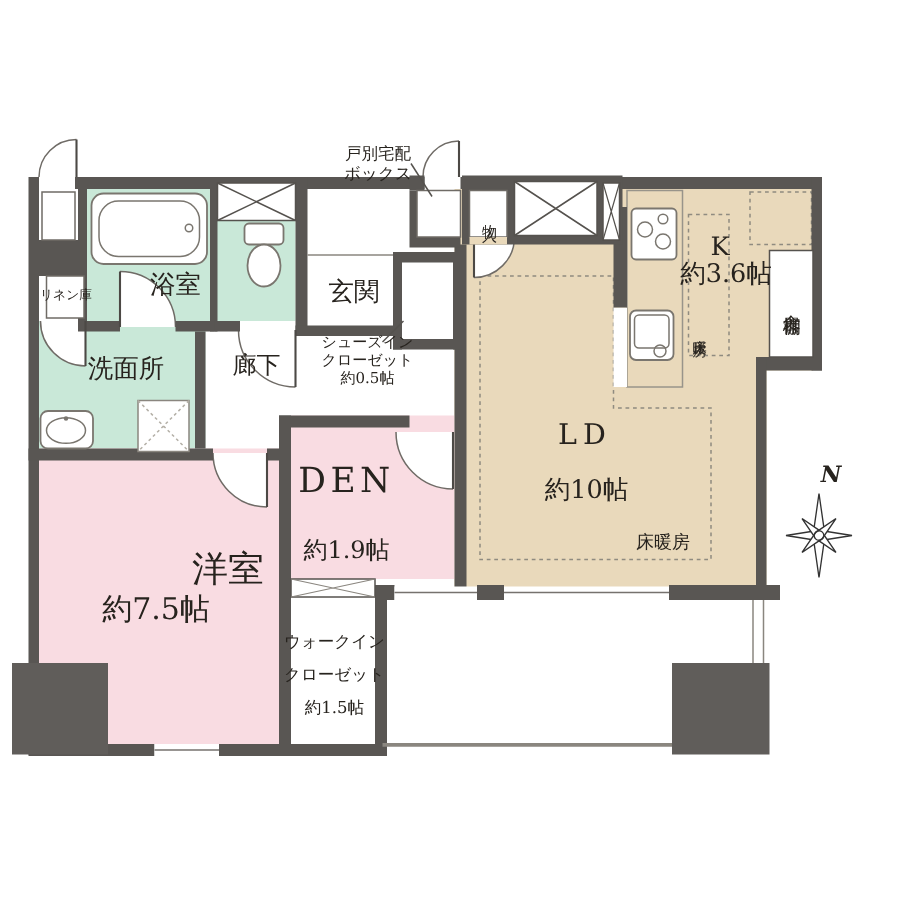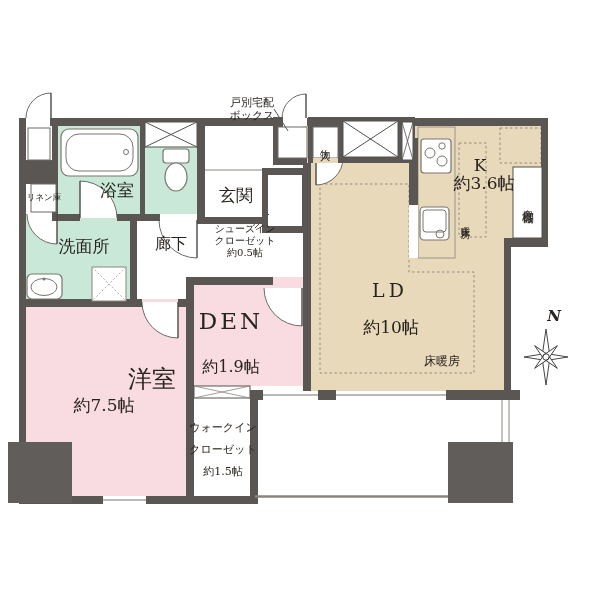--- a/index.html
+++ b/index.html
@@ -236,21 +236,21 @@
 <div class="lbl vt" style="left:465px;top:220px;font-size:9.5px;">床暖房</div>
 
 <div class="lbl" style="left:390px;top:291px;font-size:19px;letter-spacing:4px;">LD</div>
 <div class="lbl" style="left:391px;top:328px;font-size:17px;">約10帖</div>
 <div class="lbl" style="left:442px;top:362px;font-size:12px;">床暖房</div>
 
 <div class="lbl" style="left:231px;top:321px;font-size:23px;letter-spacing:3px;text-align:center;">DEN</div>
 <div class="lbl" style="left:231px;top:342px;font-size:16px;margin-top:25px;">約1.9帖</div>
 
 <div class="lbl" style="left:104px;top:380px;font-size:24px;margin-left:48px;">洋室</div>
-<div class="lbl" style="left:104px;top:406px;font-size:17px;">約7.5帖</div>
+<div class="lbl" style="left:104px;top:406px;font-size:20px;">約7.5帖</div>
 
 <div class="lbl lines" style="left:223px;top:450px;font-size:11px;line-height:22px;">
   <div>ウォークイン</div>
   <div>クローゼット</div>
   <div>約1.5帖</div>
 </div>
 
 
 <div class="lbl" style="left:554px;top:317px;font-size:15px;font-weight:bold;font-style:italic;">N</div>
 

